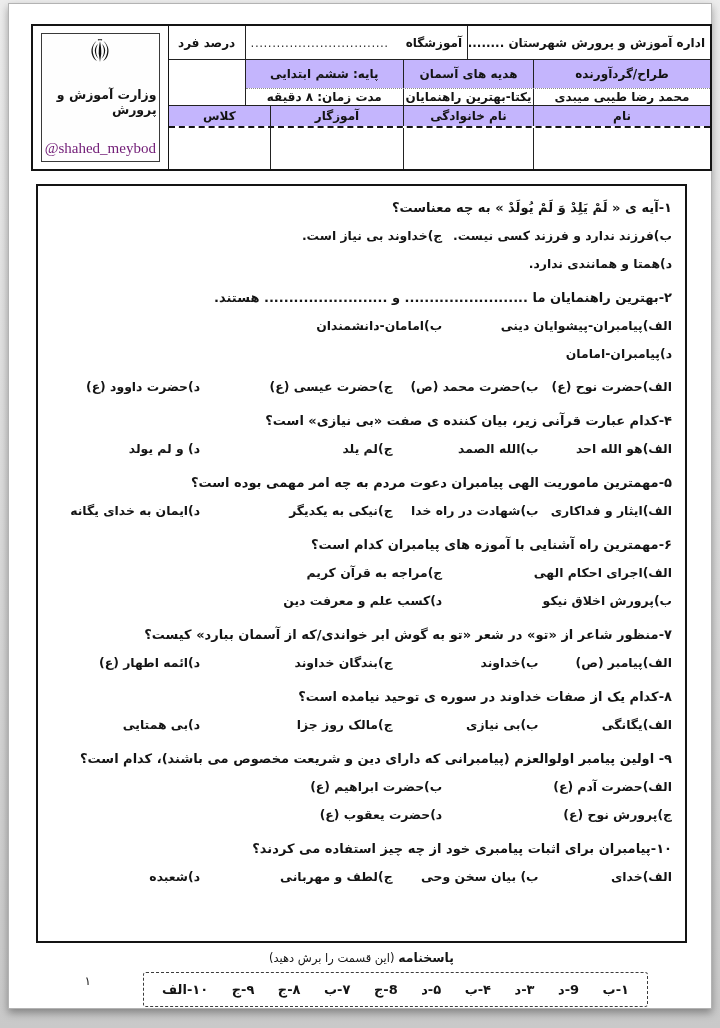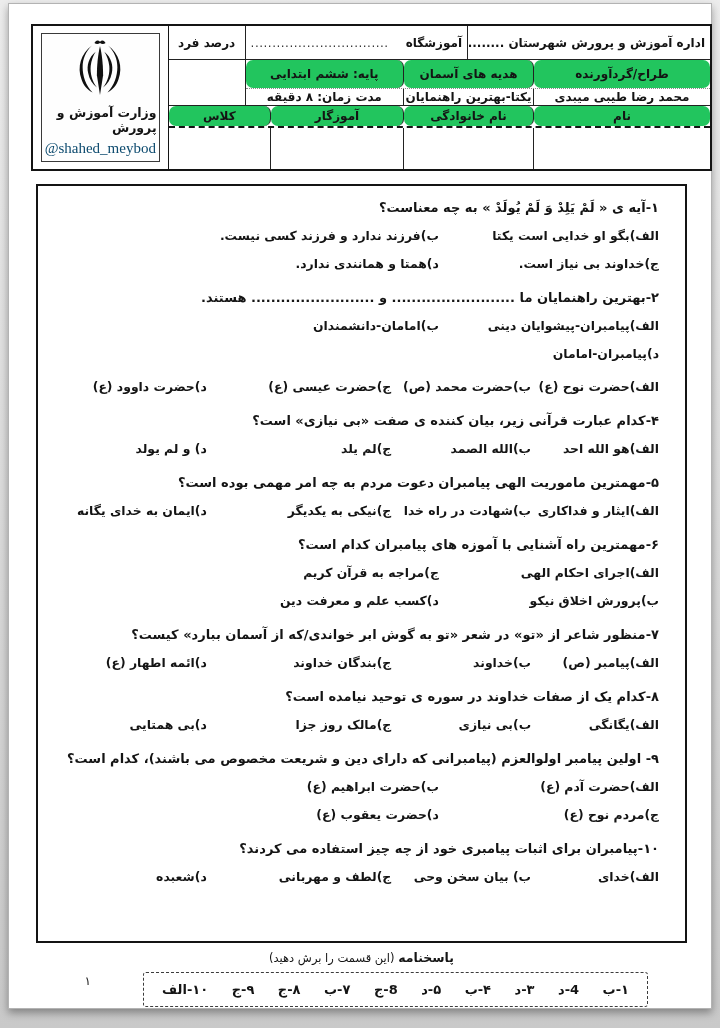--- a/index.html
+++ b/index.html
@@ -6,30 +6,30 @@
   html,body { width:720px; height:1028px; overflow:hidden; }
   body { background:#cfcfcf; font-family:"DejaVu Sans", sans-serif; color:#141414; }
   .stage { position:relative; width:720px; height:1028px; background:linear-gradient(#ededed,#c9c9c9); }
   .page { position:absolute; left:8px; top:3px; width:704px; height:1006px; background:#ffffff;
           border:1px solid #b3b3b3; box-shadow:0 4px 8px rgba(0,0,0,.35); }
 
   
   .header { display:flex; border:2.5px solid #141414; margin:20px 0 0 22px; width:681px; height:147px; background:#fff; }
   .logo-cell { width:163px; padding:7px 8px; display:flex; }
   .logo-inner { flex:1; border:1.5px solid #3a3a3a; background:#fefefe; display:flex; flex-direction:column;
-                align-items:center; justify-content:center; gap:5px; padding:4px 2px; }
+                align-items:center; justify-content:center; gap:23px; padding:4px 2px; }
   .ministry { font-weight:bold; font-size:12.5px; direction:rtl; }
-  .handle { font-family:"Liberation Serif", serif; font-size:15px; color:#0c4a6e; }
+  .handle { font-family:"Liberation Serif", serif; font-size:15px; color:#701a75; }
 
   .info { flex:1; border-left:1.6px solid #141414; display:flex; flex-direction:column; direction:rtl; }
   .irow { display:flex; }
   .icell { display:flex; align-items:center; justify-content:center; font-weight:bold; font-size:12px;
            padding:1px 5px; overflow:hidden; white-space:nowrap; }
   .icell + .icell { border-right:1.3px solid #222; }
-  .gray { background:#22c55e;border-radius:7px; }
+  .gray { background:#c4b5fd; }
 
   .r1 { height:34px; border-bottom:1.3px solid #222; }
   .office-cell { flex:0 0 242px; justify-content:flex-start; text-align:right; }
   .school-cell { flex:1; justify-content:flex-start; }
   .school-label { font-weight:bold; margin-left:17px; }
   .school-dots { font-weight:normal; letter-spacing:.5px; color:#333; overflow:hidden; }
   .pct-cell { flex:0 0 77px; }
 
   .r23 { flex:1; display:flex; border-bottom:1.3px solid #222; }
   .r23-main { flex:1; display:flex; flex-direction:column; }
@@ -38,21 +38,21 @@
   .c-designer { flex:0 0 176px; }
   .c-subject { flex:0 0 130px; }
   .c-grade { flex:1; }
   .empty-span { flex:0 0 77px; border-right:1.3px solid #222; }
 
   .r4 { height:22px; border-bottom:2px dashed #141414; }
   .c4-name { flex:0 0 176px; } .c4-family { flex:0 0 130px; } .c4-teacher { flex:0 0 133px; } .c4-class { flex:1; }
   .r5 { flex:1; } .r5 .icell { min-height:24px; }
 
   
-  .qbox { margin:13px 0 0 27px; width:651px; height:759px; border:2.5px solid #141414; padding:13px 26px 4px;
+  .qbox { margin:13px 0 0 27px; width:651px; height:759px; border:2.5px solid #141414; padding:13px 13px 4px;
           direction:rtl; background:#fff; }
   .q { margin-bottom:17px; }
   .q-text { font-weight:bold; font-size:13px; line-height:17px; margin-bottom:12px; }
   .opts { font-weight:bold; font-size:12.4px; line-height:16px; display:grid; }
   .opts4 { grid-template-columns:21.5% 23.5% 31% 24%; }
   .opts2 { grid-template-columns:37% 63%; row-gap:12px; }
   .opt { text-align:right; white-space:nowrap; }
 
   
   .footer { margin:7px 0 16px 27px; width:651px; direction:rtl; }
@@ -128,21 +128,20 @@
           <div class="icell c4-class"></div>
         </div>
       </div>
     </div>
 
     <div class="qbox">
 
       <div class="q">
         <div class="q-text">۱-آیه ی « لَمْ یَلِدْ وَ لَمْ یُولَدْ » به چه معناست؟</div>
         <div class="opts opts2">
-          <div class="opt">الف)بگو او خدایی است یکتا</div>
           <div class="opt">ب)فرزند ندارد و فرزند کسی نیست.</div>
           <div class="opt">ج)خداوند بی نیاز است.</div>
           <div class="opt">د)همتا و همانندی ندارد.</div>
         </div>
       </div>
 
       <div class="q">
         <div class="q-text">۲-بهترین راهنمایان ما ......................... و ......................... هستند.</div>
         <div class="opts opts2">
           <div class="opt">الف)پیامبران-پیشوایان دینی</div>
@@ -208,21 +207,21 @@
           <div class="opt">ج)مالک روز جزا</div>
           <div class="opt">د)بی همتایی</div>
         </div>
       </div>
 
       <div class="q">
         <div class="q-text">۹- اولین پیامبر اولوالعزم (پیامبرانی که دارای دین و شریعت مخصوص می باشند)، کدام است؟</div>
         <div class="opts opts2">
           <div class="opt">الف)حضرت آدم (ع)</div>
           <div class="opt">ب)حضرت ابراهیم (ع)</div>
-          <div class="opt">ج)مردم نوح (ع)</div>
+          <div class="opt">ج)پرورش نوح (ع)</div>
           <div class="opt">د)حضرت یعقوب (ع)</div>
         </div>
       </div>
 
       <div class="q">
         <div class="q-text">۱۰-پیامبران برای اثبات پیامبری خود از چه چیز استفاده می کردند؟</div>
         <div class="opts opts4">
           <div class="opt">الف)خدای</div>
           <div class="opt">ب) بیان سخن وحی</div>
           <div class="opt">ج)لطف و مهربانی</div>
@@ -232,21 +231,21 @@
 
     </div>
 
     <div class="footer">
       <div class="cut-title">
         <b>پاسخنامه</b><span> (این قسمت را برش دهید)</span>
       </div>
       <div class="ans-row">
         <div class="ans-box">
           <span>۱-ب</span>
-          <span>4-د</span>
+          <span>9-د</span>
           <span>۳-د</span>
           <span>۴-ب</span>
           <span>۵-د</span>
           <span>8-ج</span>
           <span>۷-ب</span>
           <span>۸-ج</span>
           <span>۹-ج</span>
           <span>۱۰-الف</span>
         </div>
         <span class="pagenum">۱</span>

